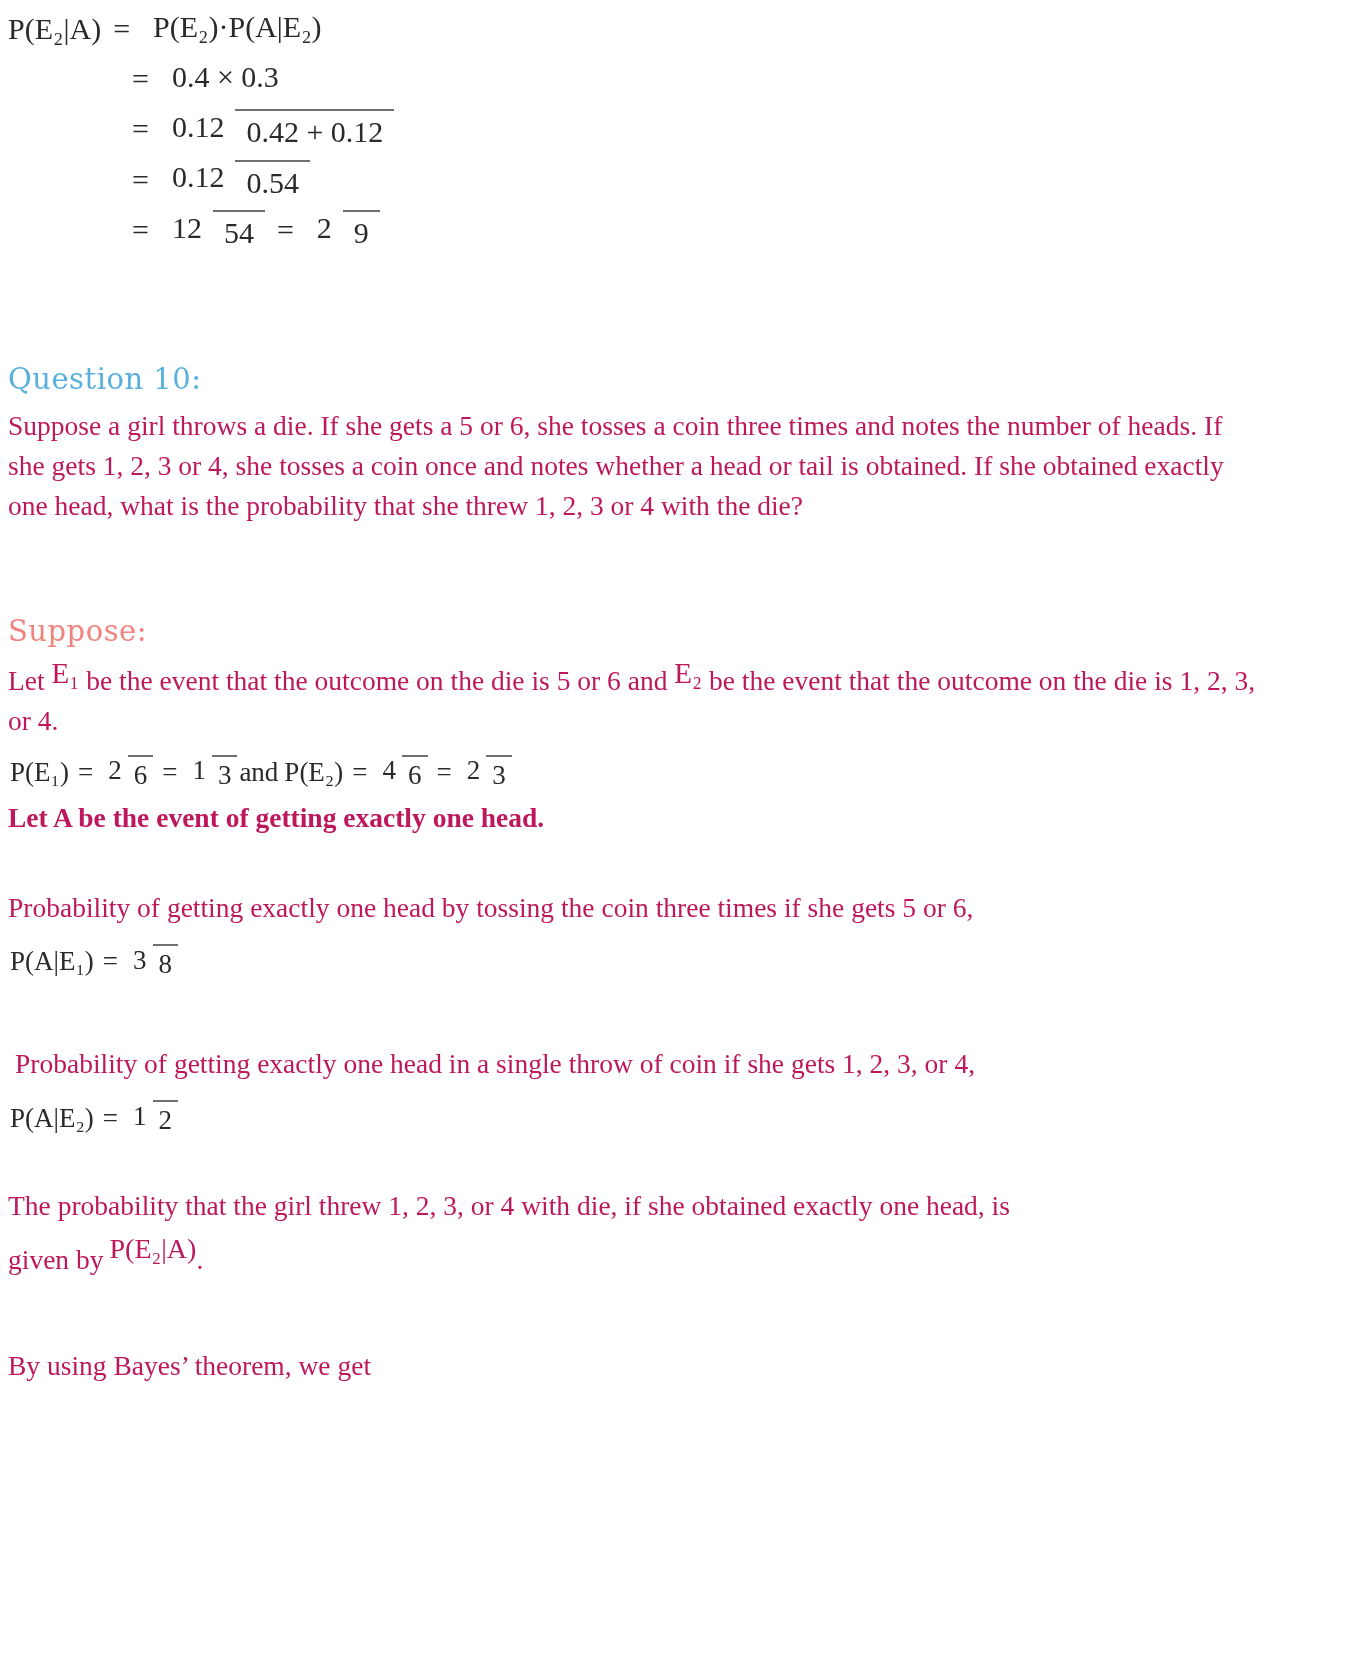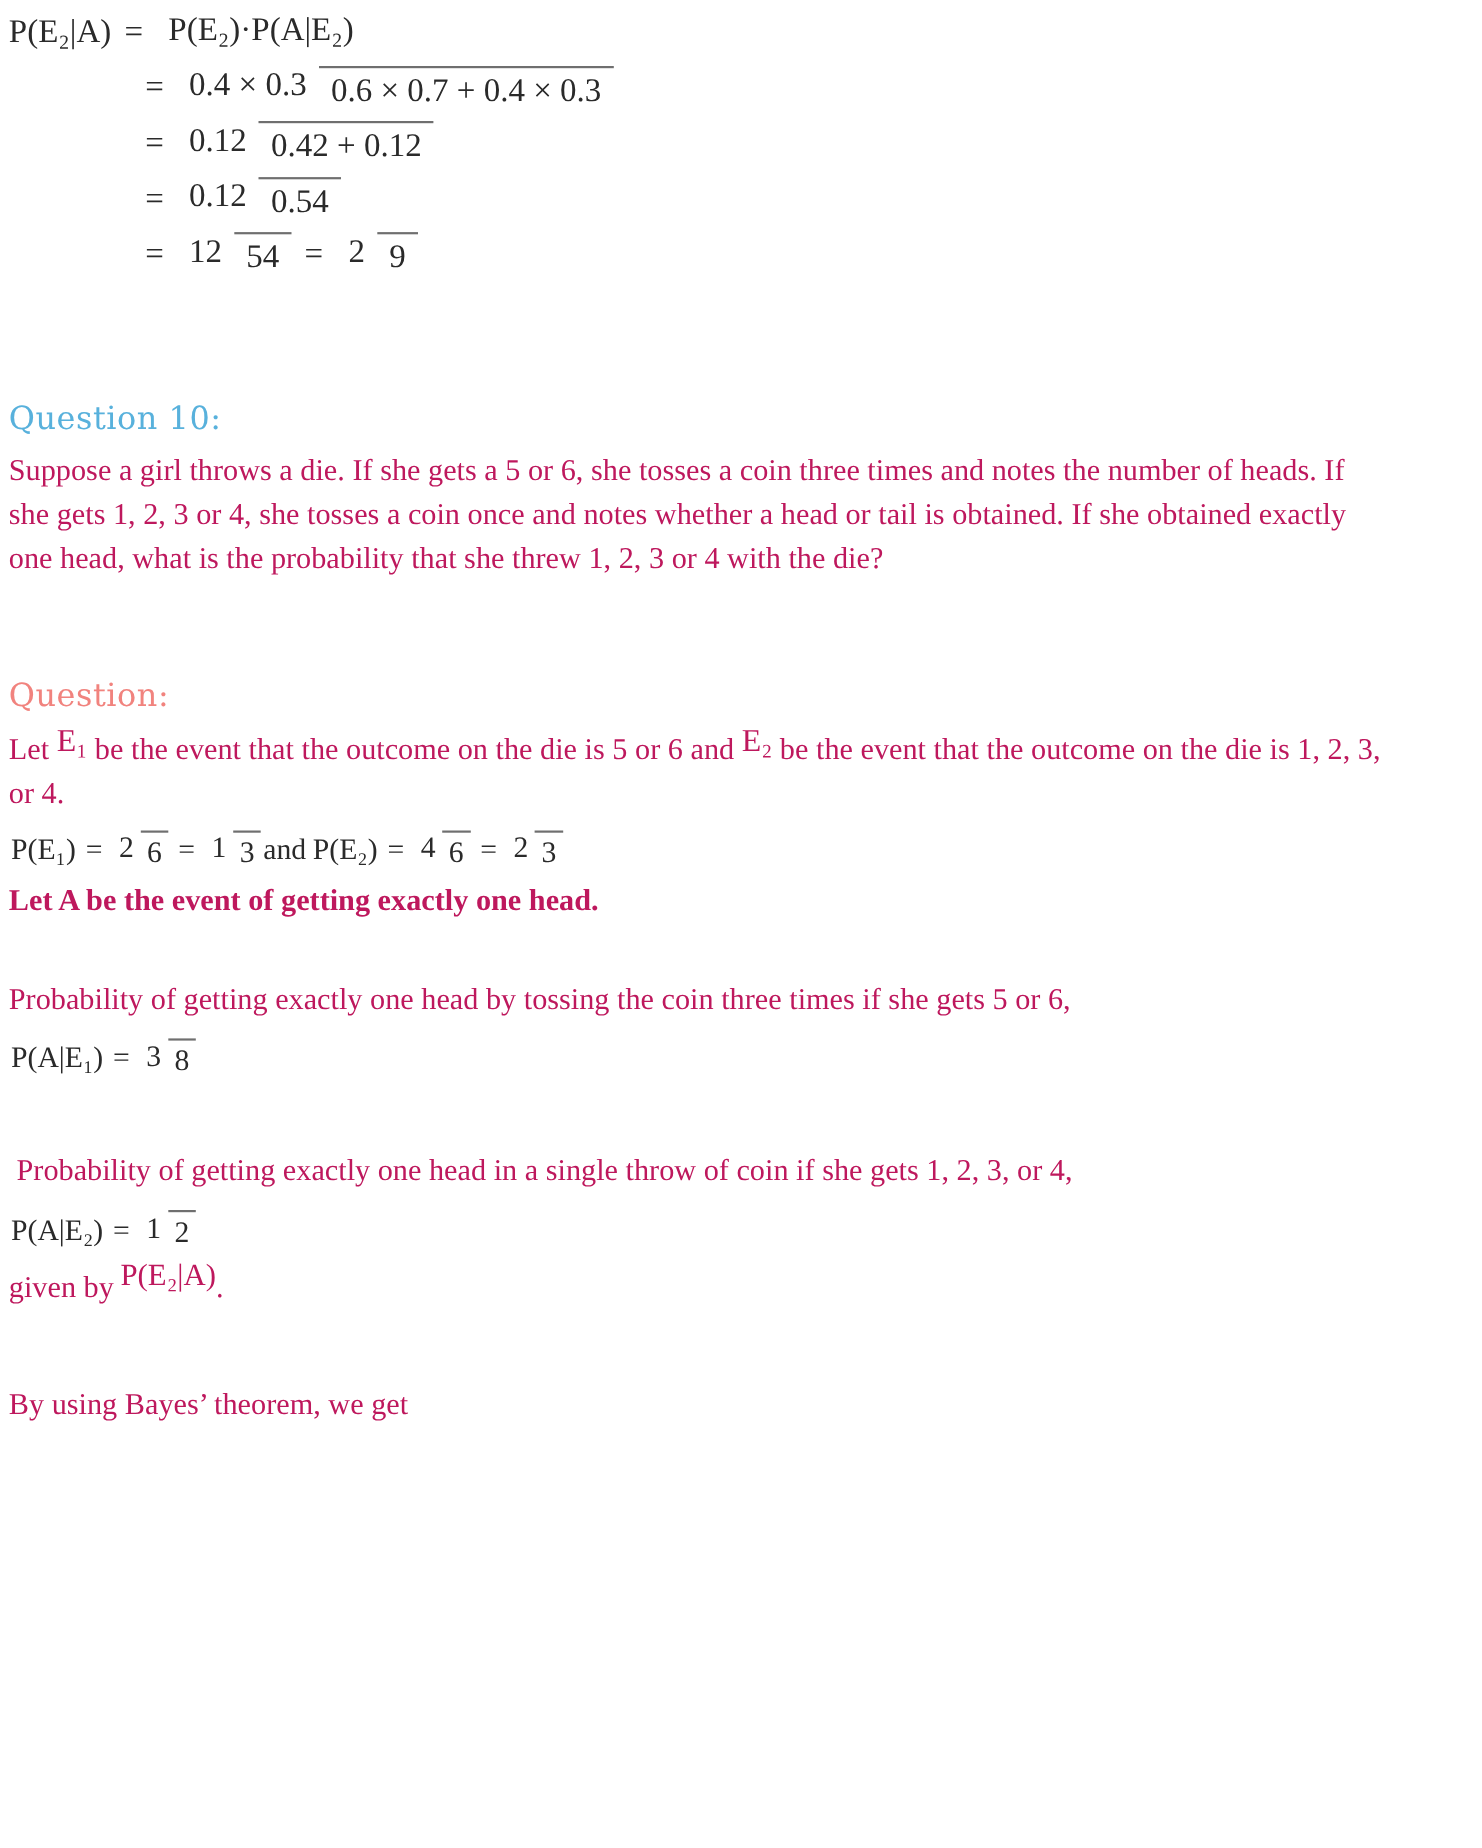--- a/index.html
+++ b/index.html
@@ -76,21 +76,20 @@
       <span class="mtok eq">=</span>
       <span class="frac">
         <span class="num">P(E₂)·P(A|E₂)</span>
       </span>
     </div>
 
     <div class="math-row cont">
       <span class="mtok eq">=</span>
       <span class="frac">
         <span class="num">0.4 × 0.3</span>
-        <span class="den">0.6 × 0.7 + 0.4 × 0.3</span>
       </span>
     </div>
 
     <div class="math-row cont">
       <span class="mtok eq">=</span>
       <span class="frac">
         <span class="num">0.12</span>
         <span class="den">0.42 + 0.12</span>
       </span>
     </div>
@@ -114,21 +113,21 @@
         <span class="num">2</span>
         <span class="den">9</span>
       </span>
     </div>
   </div>
 
   <h2 class="heading q-heading" style="color: rgb(88, 177, 220);">Question 10:</h2>
 
   <p class="body-text q-text">Suppose a girl throws a die. If she gets a 5 or 6, she tosses a coin three times and notes the number of heads. If she gets 1, 2, 3 or 4, she tosses a coin once and notes whether a head or tail is obtained. If she obtained exactly one head, what is the probability that she threw 1, 2, 3 or 4 with the die?</p>
 
-  <h2 class="heading s-heading" style="color: rgb(241, 131, 126);">Question:</h2>
+  <h2 class="heading s-heading" style="color: rgb(241, 131, 126);">Suppose:</h2>
 
   <p class="body-text events-text"><span>Let </span><span class="raised-e">E₁</span><span> be the event that the outcome on the die is 5 or 6 and </span><span class="raised-e">E₂</span><span> be the event that the outcome on the die is 1, 2, 3, or 4.</span></p>
 
   <div class="math-row sol-math pe-row">
     <span class="mtok">P(E₁)</span>
     <span class="mtok eq">=</span>
     <span class="frac">
       <span class="num">2</span>
       <span class="den">6</span>
     </span>
@@ -168,18 +167,19 @@
 
   <div class="math-row sol-math p-a-row">
     <span class="mtok">P(A|E₂)</span>
     <span class="mtok eq">=</span>
     <span class="frac">
       <span class="num">1</span>
       <span class="den">2</span>
     </span>
   </div>
 
+  <p class="body-text closing-line">The probability that the girl threw 1, 2, 3, or 4 with die, if she obtained exactly one head, is</p>
 
   <p class="body-text givenby-line"><span>given by</span><span class="raised-expr">P(E₂|A)</span><span>.</span></p>
 
   <p class="body-text bayes-line">By using Bayes’ theorem, we get</p>
 
 </div>
 
 </body></html>

